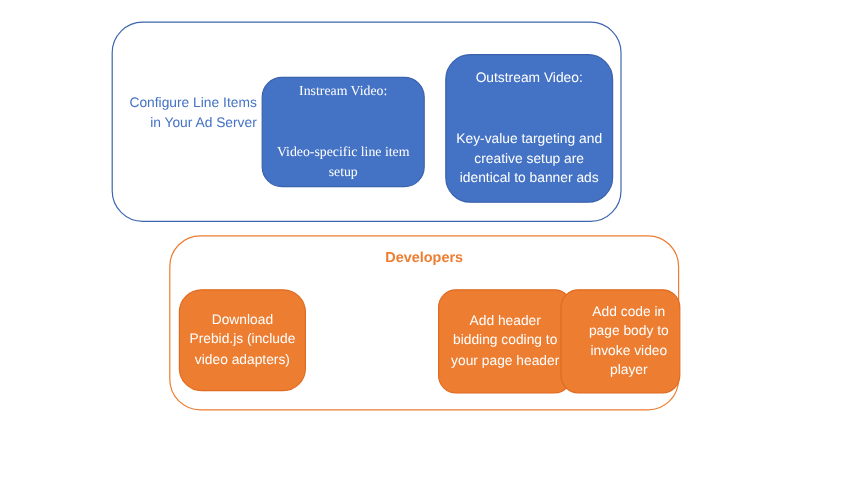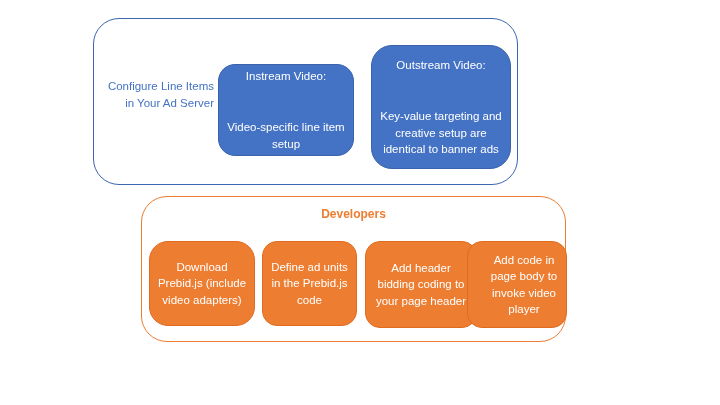--- a/index.html
+++ b/index.html
@@ -65,21 +65,21 @@
     border: 1px solid #e06b20;
     border-radius: 15px;
     padding: 4px 6px;
   }
 
   .shape-heading { display: block; margin-bottom: 16px; }
   .shape-body    { display: block; margin-top: 35px; }
 
   
   #ad-ops      { left: 93px;  top: 18px;  width: 423px; height: 165px; }
-  #instream    { left: 124px; top: 45px;  width: 136px; height: 92px;  border-radius: 17px; }
+  #instream    { left: 124px; top: 45px;  width: 136px; height: 92px;  border-radius: 17px; font-family: Liberation Serif, serif; }
   #outstream   { left: 277px; top: 26px;  width: 140px; height: 124px; border-radius: 21px; }
 
   
   #developers  { left: 93px;  top: 196px; width: 423px; height: 144px; margin-left: 48px; }
   #dev-step-0  { left: 7px;   top: 44px;  width: 106px; height: 85px; border-radius: 19px; }
   #dev-step-1  { left: 120px; top: 44px;  width: 95px;  height: 85px; }
   #dev-step-2  { left: 223px; top: 44px;  width: 112px;  height: 87px; }
   #dev-step-3  { left: 325px; top: 44px;  width: 100px;  height: 87px; padding-left: 20px; }
 </style>
 </head>
@@ -106,23 +106,20 @@
     </div>
   </div>
 
   <div id="developers" class="group orange">
     <div class="group-title orange">Developers</div>
 
     <div id="dev-step-0" class="shape orange">
       <span>Download Prebid.js (include video adapters)</span>
     </div>
 
-    <div id="dev-step-1" class="shape orange">
-      <span>Define ad units in the Prebid.js code</span>
-    </div>
 
     <div id="dev-step-2" class="shape orange">
       <span>Add header bidding coding to your page header</span>
     </div>
 
     <div id="dev-step-3" class="shape orange">
       <span>Add code in page body to invoke video player</span>
     </div>
   </div>
 

